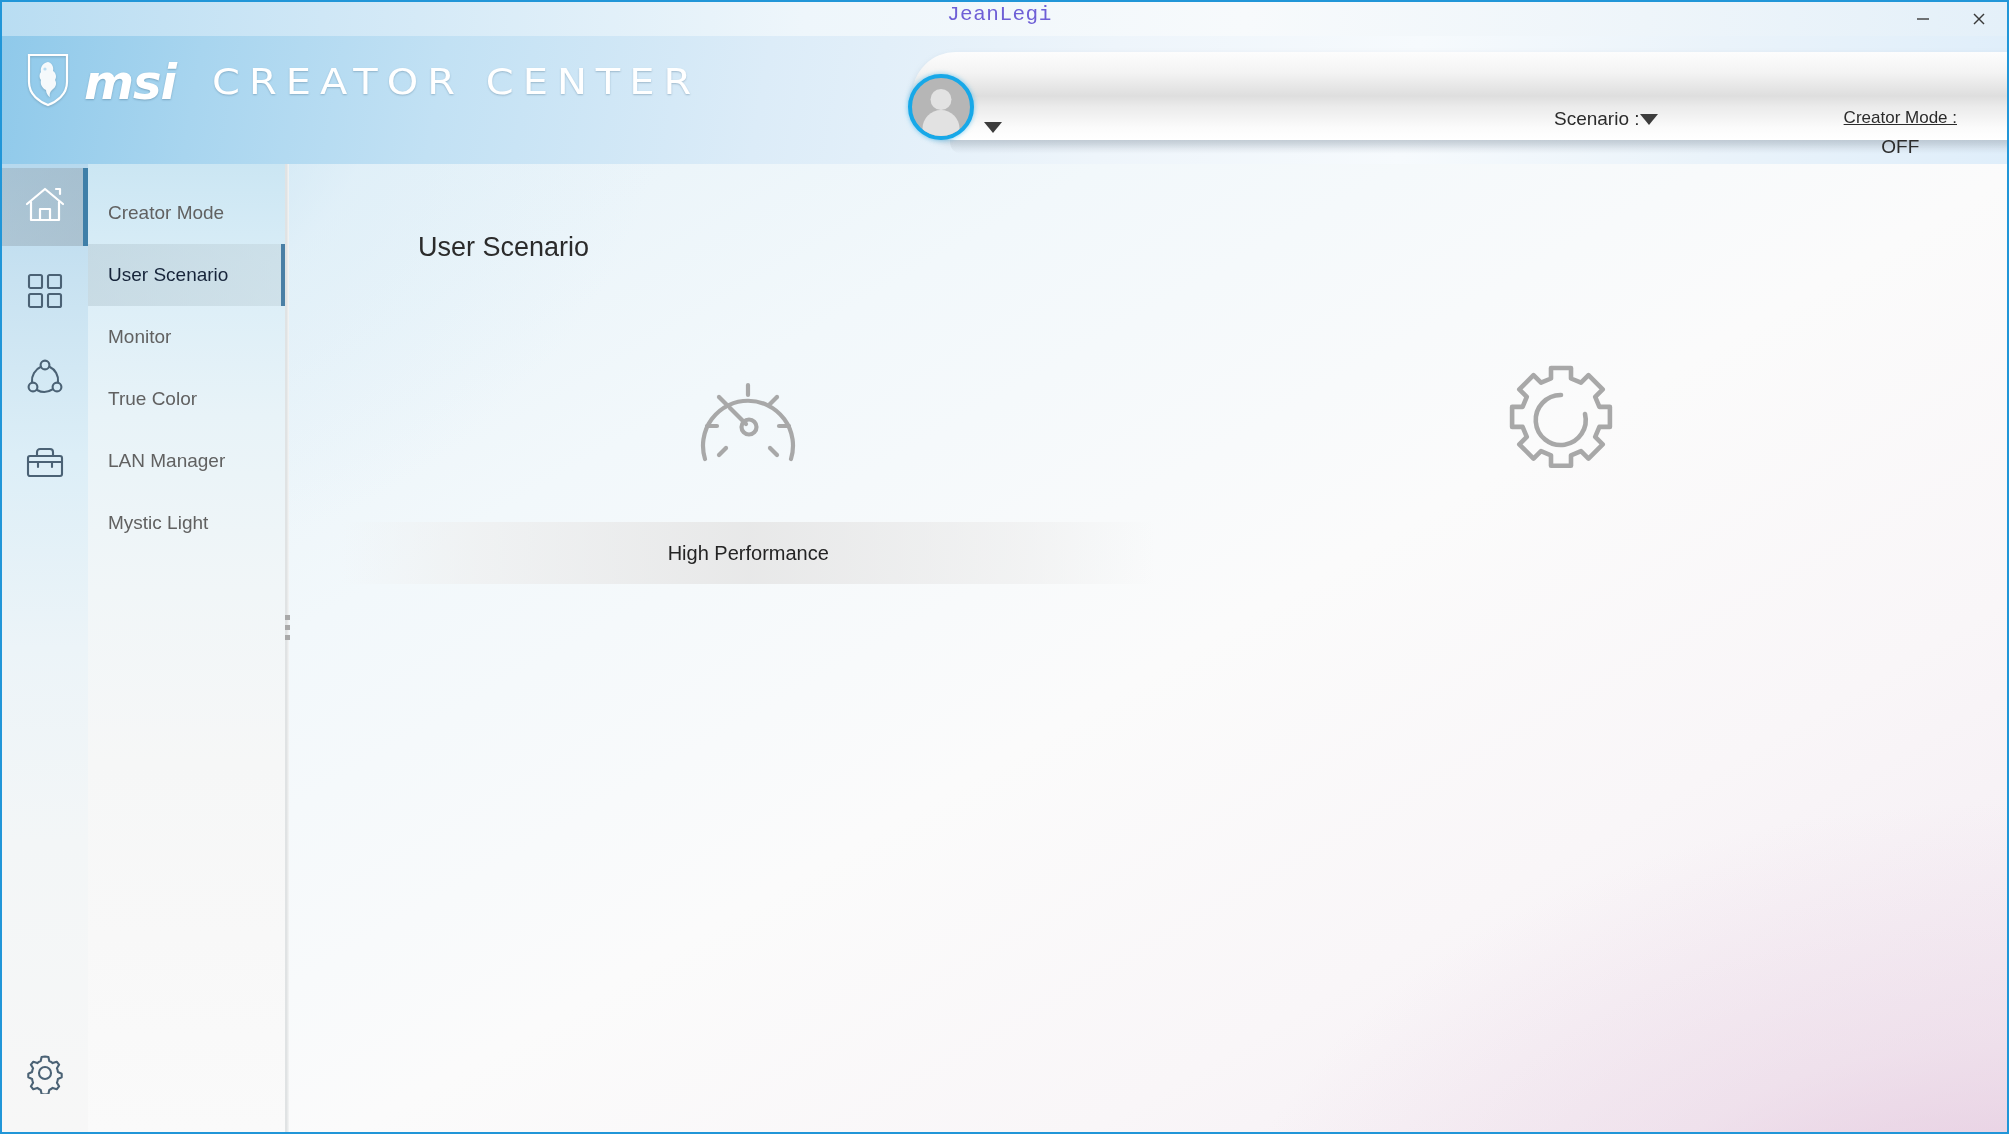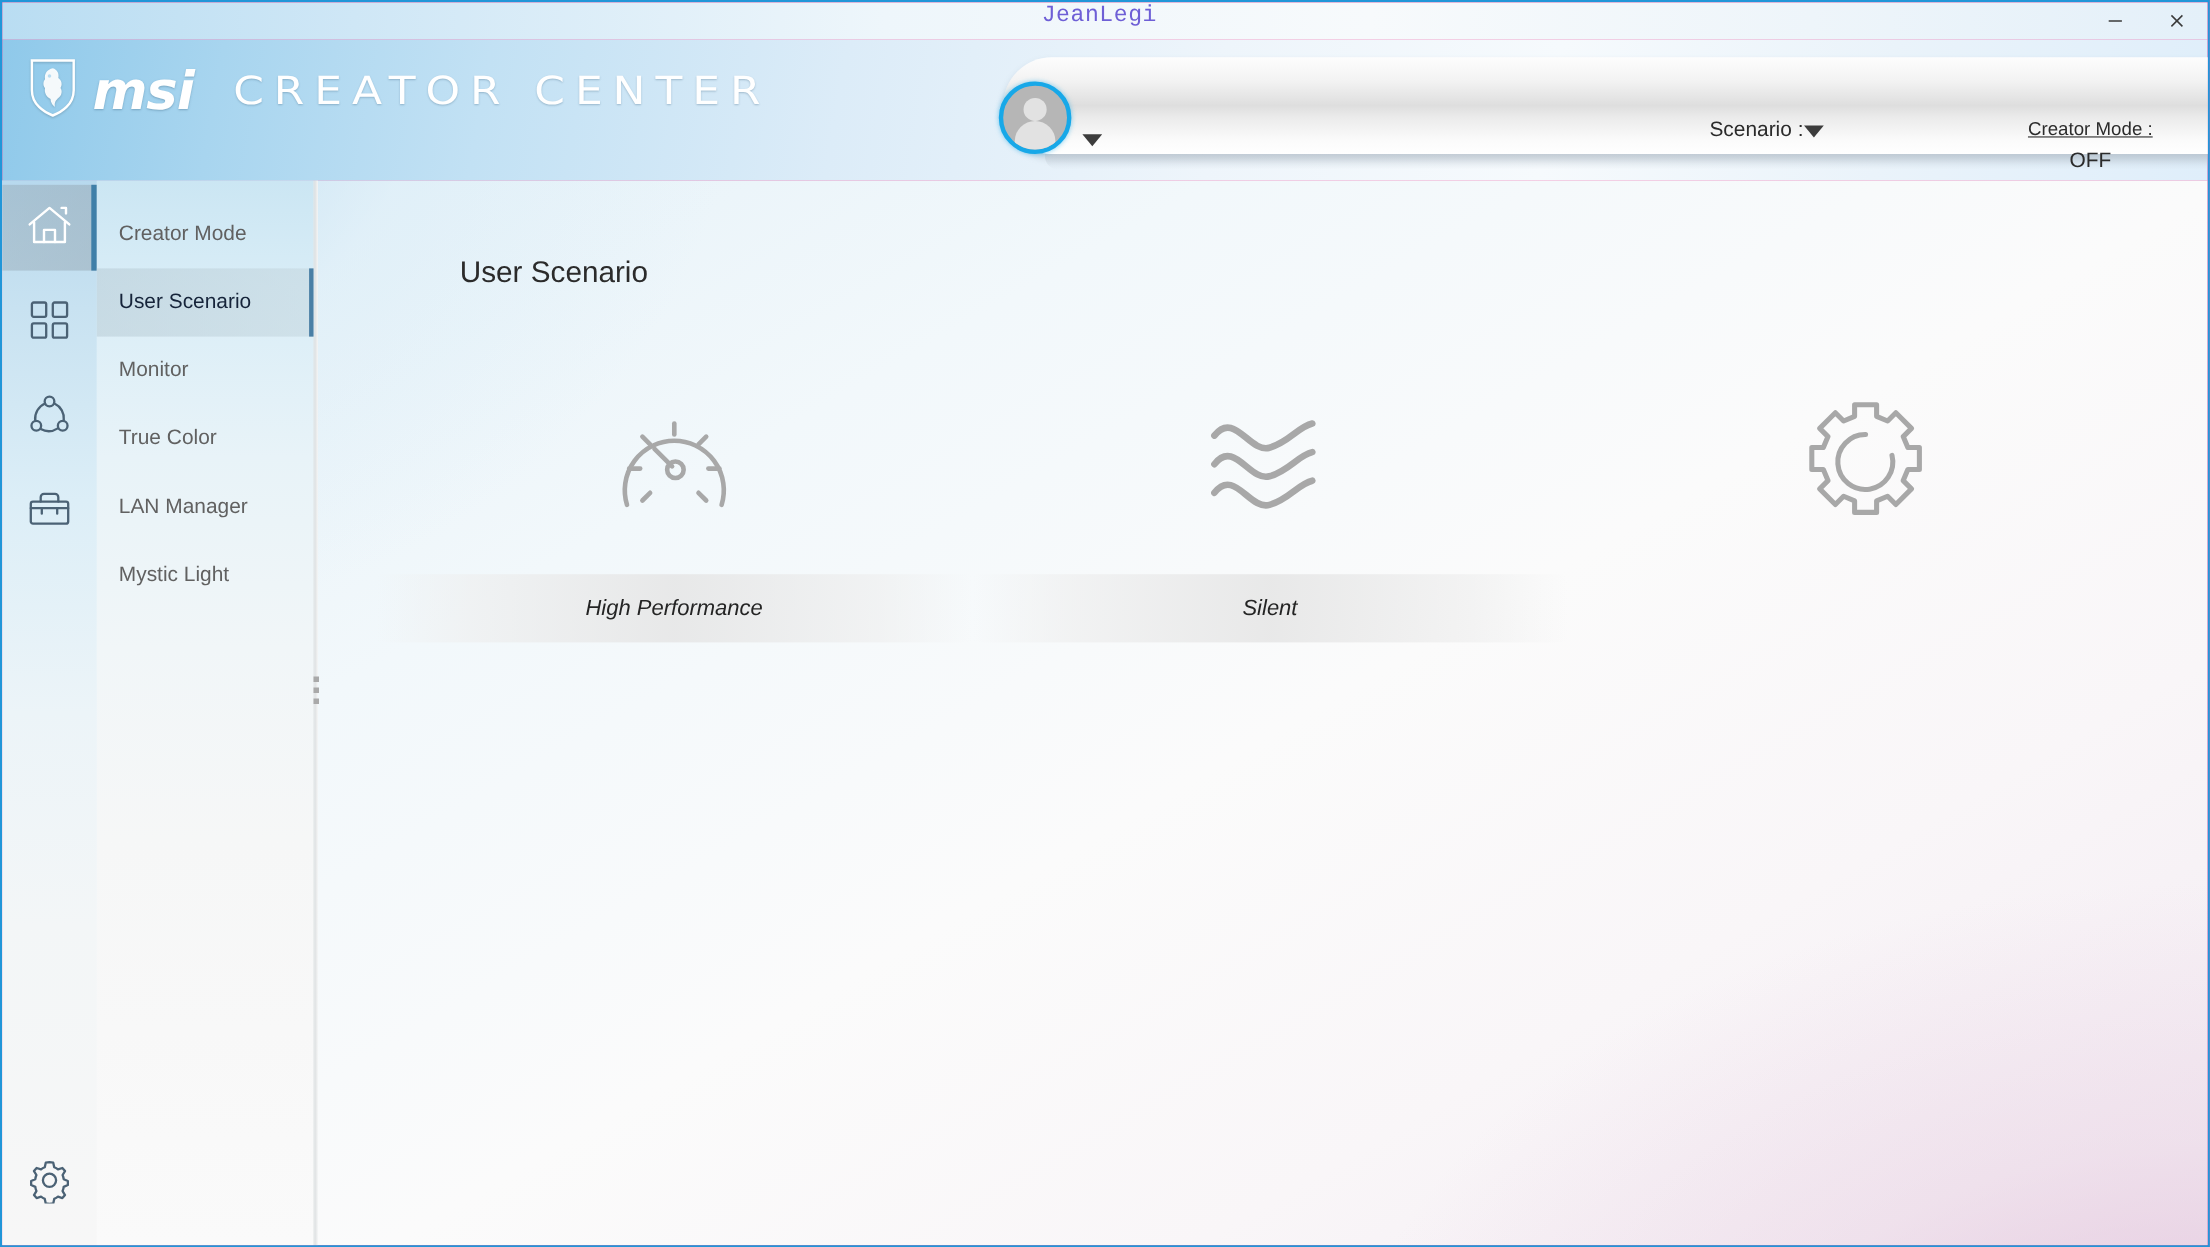--- a/index.html
+++ b/index.html
@@ -8,21 +8,21 @@
     width: 2009px;
     height: 1134px;
     overflow: hidden;
     font-family: "Liberation Sans", sans-serif;
   }
 
   #app {
     position: relative;
     width: 2009px;
     height: 1134px;
-    background: #ec4899;
+    background: #d946ef;
     border: 2px solid #2196d8;
     overflow: hidden;
   }
 
   
   .titlebar {
     position: absolute;
     top: 0; left: 0;
     width: 100%;
     height: 34px;
@@ -338,21 +338,20 @@
     position: relative;
     width: 100%;
     height: 62px;
     display: flex;
     align-items: center;
     justify-content: center;
     background: linear-gradient(to right,
         rgba(247,247,247,0) 0%, rgba(238,238,238,0.62) 16%,
         rgba(230,230,230,0.88) 50%, rgba(238,238,238,0.62) 84%,
         rgba(247,247,247,0) 100%);
-    font-style: italic;
   }
   .scn-label {
     font-size: 20px;
     color: #242424;
   }
   .scn-gear {
     position: absolute;
     right: 16px;
     top: 50%;
     transform: translateY(-50%);
@@ -544,32 +543,20 @@
             <line x1="42" y1="44" x2="58" y2="60"></line>
             <circle cx="61" cy="63" r="7.5"></circle>
           </svg>
         </div>
         <div class="scn-bar">
           <span class="scn-label">High Performance</span>
         </div>
       </div>
 
 
-      <div class="scn">
-        <div class="scn-icon">
-          <svg width="118" height="92" viewBox="0 0 118 92" fill="none" stroke="#a8a8a8" stroke-width="6" stroke-linecap="round">
-            <path d="M8 22 C26 -1, 40 38, 58 33 C76 28, 84 14, 97 11"></path>
-            <path d="M8 48 C26 25, 40 64, 58 59 C76 54, 84 40, 97 37"></path>
-            <path d="M8 74 C26 51, 40 90, 58 85 C76 80, 84 66, 97 63"></path>
-          </svg>
-        </div>
-        <div class="scn-bar">
-          <span class="scn-label">Silent</span>
-        </div>
-      </div>
 
       <div class="scn">
         <div class="scn-icon">
           <svg width="116" height="116" viewBox="0 0 116 116" fill="none" stroke="#a8a8a8" stroke-width="4.6" stroke-linejoin="round">
             <path d="M48 6 h20 v10.5 l10 4.2 7.5 -7.5 14.2 14.2 -7.5 7.5 4.2 10 h10.5 v20 h-10.5
                      l-4.2 10 7.5 7.5 -14.2 14.2 -7.5 -7.5 -10 4.2 v10.5 h-20 v-10.5 l-10 -4.2
                      -7.5 7.5 -14.2 -14.2 7.5 -7.5 -4.2 -10 h-10.5 v-20 h10.5 l4.2 -10 -7.5 -7.5
                      14.2 -14.2 7.5 7.5 10 -4.2 Z"></path>
             <path d="M58 33 A25 25 0 1 0 82 52" stroke-linecap="round"></path>
           </svg>

